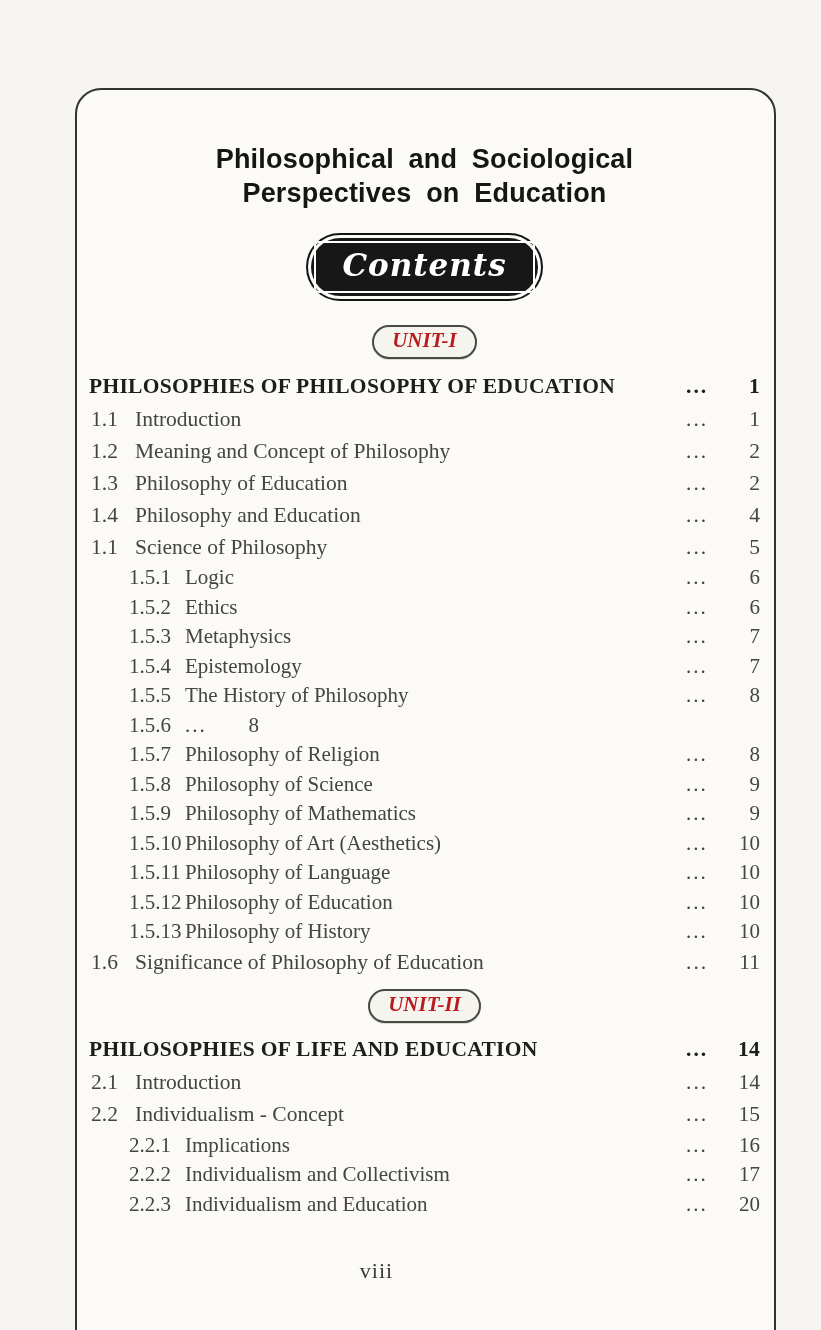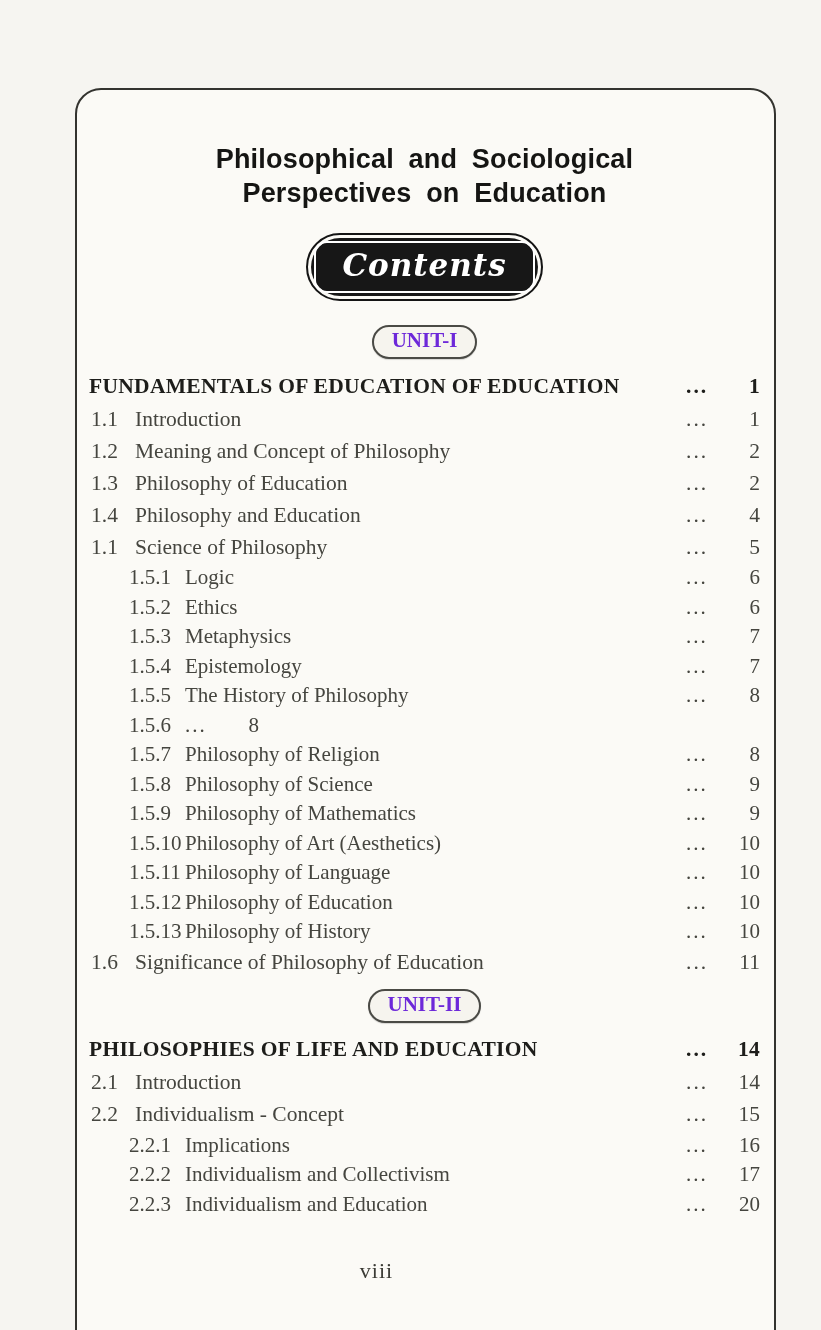--- a/index.html
+++ b/index.html
@@ -30,29 +30,30 @@
   .book-title{
     text-align:center;
     font-family:"Liberation Sans", sans-serif;
     font-weight:bold; font-size:27px; line-height:34px;
     color:#151513; word-spacing:7px; letter-spacing:0.2px;
   }
   .contents-wrap{ display:flex; justify-content:center; margin-top:23px; margin-bottom:24px; }
   .contents-outer{ border:2px solid #141414; border-radius:46px; padding:3px; background:var(--card-background); }
   .contents-inner{ background:var(--badge-fill); border-radius:40px; padding:3px; }
   .contents-core{
-    border:2px solid #ffffff; border-radius:13px; padding:4px 26px 8px;
+    border:2px solid #ffffff; border-radius:5px; padding:4px 26px 8px;
     color:var(--badge-text); font-style:italic; font-weight:bold; font-size:31px;
     font-family:"DejaVu Serif", serif; letter-spacing:1px;
   }
   .unit-badge-wrap{ display:flex; justify-content:center; margin:10px 0 8px; }
   .unit-badge{
     border:2px solid #4a4a45; border-radius:20px; background:var(--unit-badge-fill);
-    padding:1px 18px 4px; font-weight:bold; font-size:21px; color:#6d28d9;
+    padding:1px 18px 4px; font-weight:bold; font-size:21px; color:#b91c1c;
     box-shadow:0 1px 1px rgba(0,0,0,0.15);
+    font-style:italic;
   }
   .row{ display:flex; align-items:center; }
   .heading-row{
     margin-top:10px; height:34px;
     font-weight:bold; font-size:21.5px; letter-spacing:0.3px;
     color:var(--heading-text);
   }
   .h-label{ flex:1; }
   .item-row{ font-size:21.5px; }
   .item-row.level1{ height:32px; }
@@ -85,21 +86,21 @@
   </div>
 
   <div id="toc-units">
   <section class="unit">
     <div class="unit-badge-wrap">
       <div class="unit-badge">
         <span class="unit-badge-label">UNIT-I</span>
       </div>
     </div>
     <div class="row heading-row">
-      <span class="h-label">FUNDAMENTALS OF EDUCATION OF EDUCATION</span>
+      <span class="h-label">PHILOSOPHIES OF PHILOSOPHY OF EDUCATION</span>
       <span class="dots">...</span>
       <span class="pagenum h-page">1</span>
     </div>
     <div class="rows">
   <div class="row item-row level1">
     <span class="num">1.1</span>
     <span class="label">Introduction</span>
     <span class="dots">...</span>
     <span class="pagenum">1</span>
   </div>

